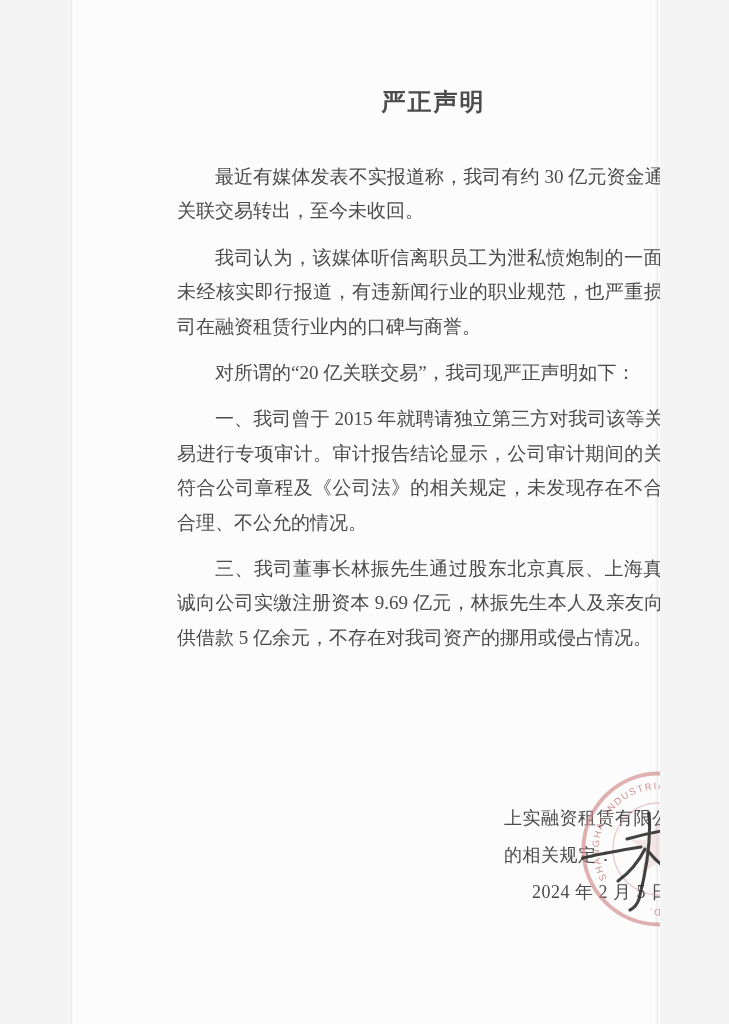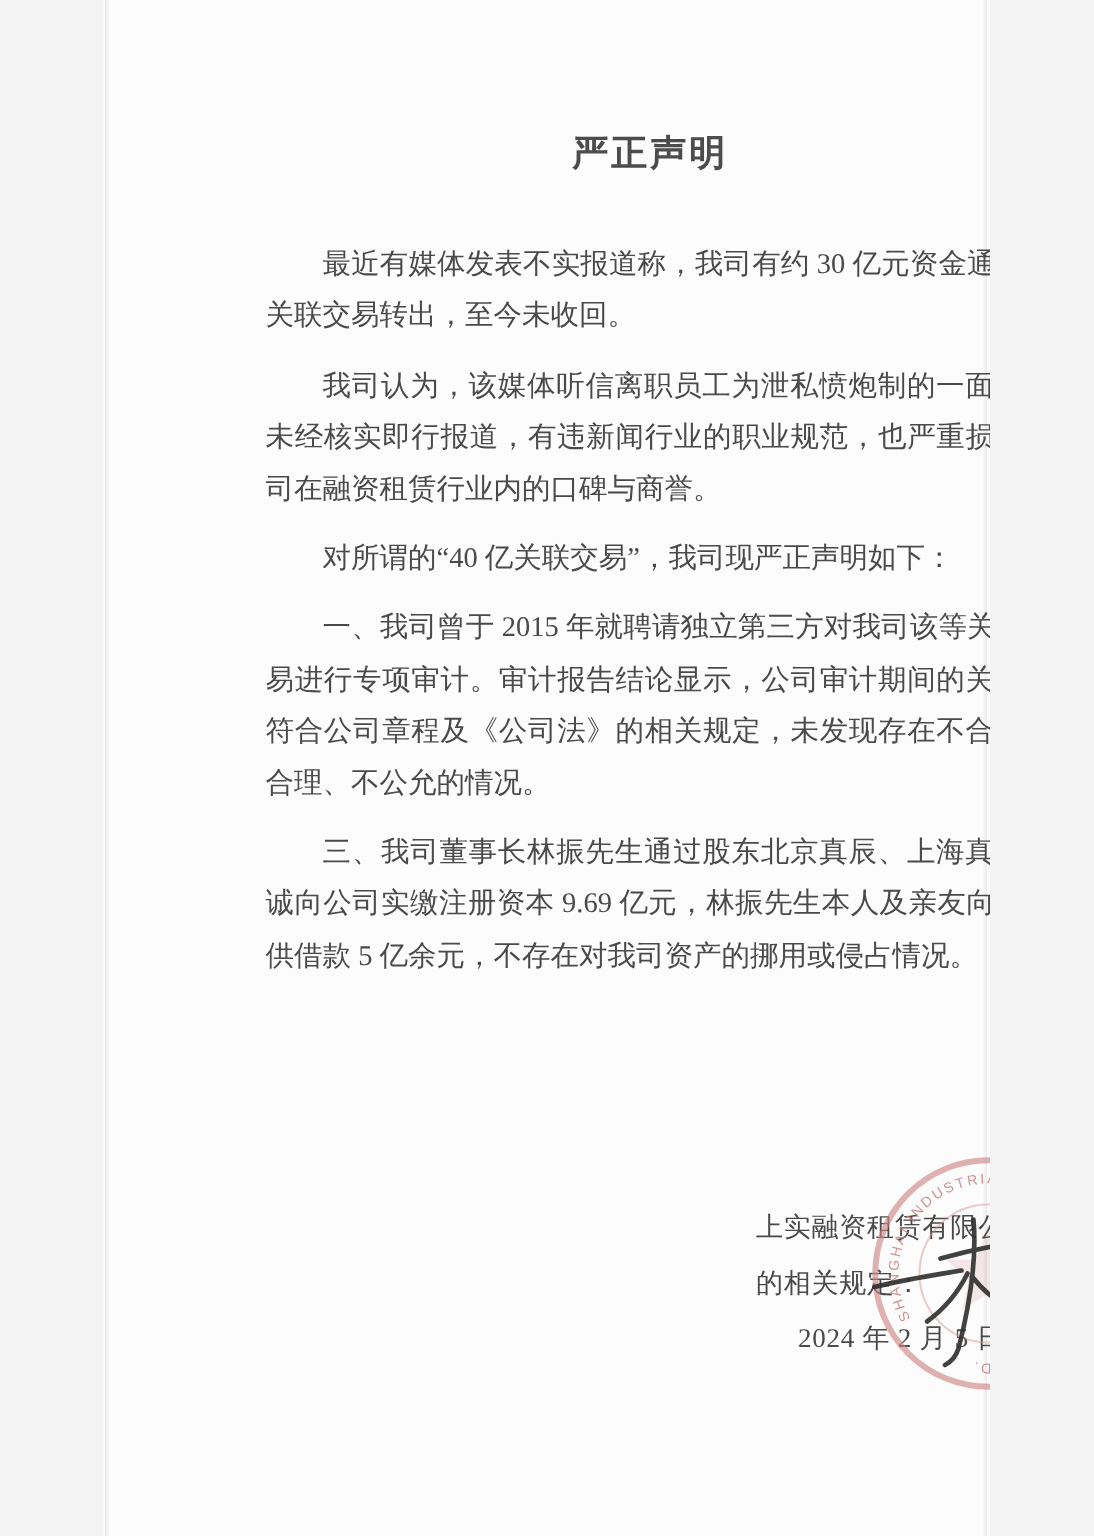--- a/index.html
+++ b/index.html
@@ -100,21 +100,21 @@
 <div class="page">
 
   <div class="edge left"></div>
   <div class="edge right"></div>
 
   <h1 class="doc-title">严正声明</h1>
 
   <div class="doc-body">
     <p>最近有媒体发表不实报道称，我司有约 30 亿元资金通过违规关联交易转出，至今未收回。</p>
     <p>我司认为，该媒体听信离职员工为泄私愤炮制的一面之词，未经核实即行报道，有违新闻行业的职业规范，也严重损害了我司在融资租赁行业内的口碑与商誉。</p>
-    <p>对所谓的“40 亿关联交易”，我司现严正声明如下：</p>
+    <p>对所谓的“20 亿关联交易”，我司现严正声明如下：</p>
     <p>一、我司曾于 2015 年就聘请独立第三方对我司该等关联方交易进行专项审计。审计报告结论显示，公司审计期间的关联交易符合公司章程及《公司法》的相关规定，未发现存在不合法、不合理、不公允的情况。</p>
     <p>三、我司董事长林振先生通过股东北京真辰、上海真辰和悦诚向公司实缴注册资本 9.69 亿元，林振先生本人及亲友向公司提供借款 5 亿余元，不存在对我司资产的挪用或侵占情况。</p>
   </div>
 
   <div class="sig-block">
     <div class="sig-line">上实融资租赁有限公司</div>
     <div class="sig-line">的相关规定：</div>
     <div class="sig-line sig-date">2024 年 2 月 5 日</div>
   </div>
 

